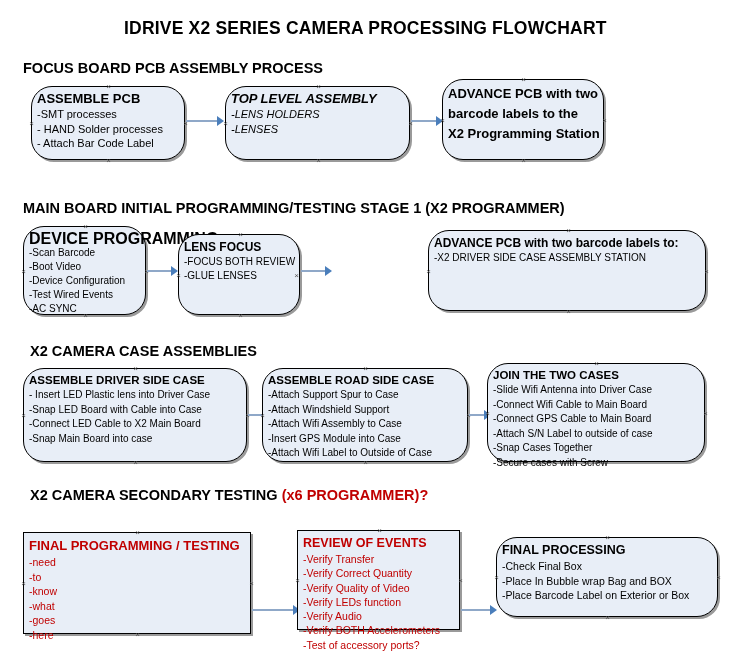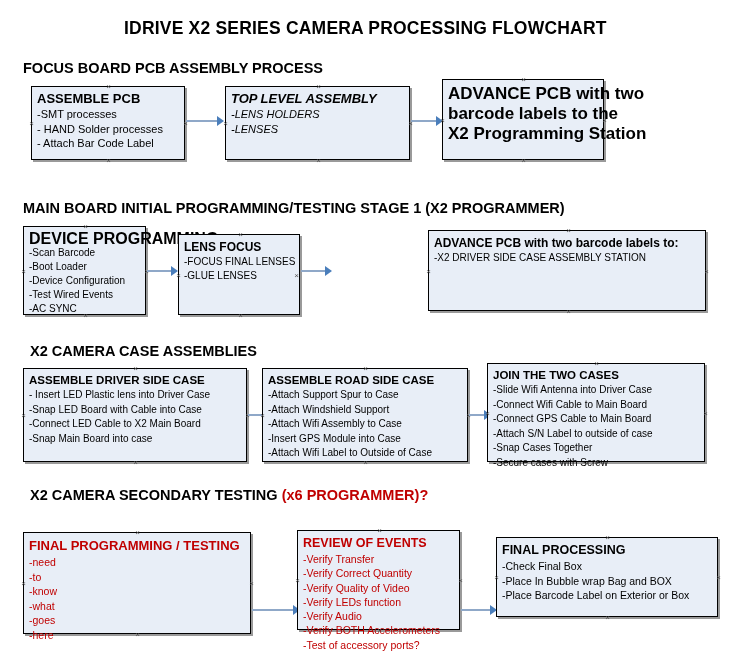--- a/index.html
+++ b/index.html
@@ -9,21 +9,21 @@
 
   .title{position:absolute;font-weight:bold;letter-spacing:.2px;white-space:nowrap;}
   .doc-title{font-size:17.5px;left:124px;top:18px;}
   .section-title{font-size:14.5px;font-weight:bold;white-space:nowrap;position:absolute;}
   .section-title .accent{color:#C00000;}
 
   .node{position:absolute;background:#E8EEF7;border:1px solid #000;box-sizing:border-box;}
   .node.shadow{box-shadow:2px 2px 0 0 #9a9a9a;}
   .node .hdr{font-weight:bold;display:block;white-space:nowrap;}
   .node .ln{display:block;white-space:nowrap;}
-  .node.blk{color:#000;}
+  .node.blk{color:#000;border-radius:21px;}
   .node.red .hdr,.node.red .ln{color:#C00000;}
 
   .n-body{position:absolute;left:5px;right:2px;top:4px;}
 
   
   .conn{position:absolute;height:2px;background:#8FA8C8;}
   .conn-head{position:absolute;width:0;height:0;
       border-top:5px solid transparent;border-bottom:5px solid transparent;
       border-left:7px solid #4A7EBB;}
 
@@ -68,57 +68,57 @@
     <span class="handle" style="left:-4px;top:33px;"></span>
     <span class="handle" style="left:89px;top:-4px;"></span>
     <span class="handle" style="left:89px;top:70px;"></span>
     <span class="handle" style="left:181px;top:33px;"></span>
   </div>
 
   <div class="conn" style="left:411px;top:120px;width:27px;"></div>
   <div class="conn-head" style="left:436px;top:116px;"></div>
 
   <div class="node blk shadow" style="left:442px;top:79px;width:162px;height:81px;">
-    <div class="n-body" style="font-size:17px;line-height:20px;font-weight:bold;">
+    <div class="n-body" style="font-size:13px;line-height:20px;font-weight:bold;">
       <span class="hdr">ADVANCE PCB with two</span>
       <span class="ln">barcode labels to the</span>
       <span class="ln"> X2 Programming Station</span>
     </div>
     <span class="handle" style="left:-4px;top:37px;"></span>
     <span class="handle" style="left:77px;top:-4px;"></span>
     <span class="handle" style="left:77px;top:77px;"></span>
     <span class="handle" style="left:158px;top:37px;"></span>
   </div>
 
   <div class="section-title" style="left:23px;top:200px;">
     <span>MAIN BOARD INITIAL PROGRAMMING/TESTING STAGE 1 (X2 PROGRAMMER)</span>
   </div>
 
   <div class="node blk shadow" style="left:23px;top:226px;width:123px;height:89px;">
     <div class="n-body" style="font-size:10px;line-height:14px;">
       <span class="hdr" style="font-size:16px;line-height:15px;">DEVICE PROGRAMMING</span>
       <span class="ln">-Scan Barcode</span>
-      <span class="ln">-Boot Loader</span>
+      <span class="ln">-Boot Video</span>
       <span class="ln">-Device Configuration</span>
       <span class="ln">-Test Wired Events</span>
       <span class="ln">-AC SYNC</span>
     </div>
     <span class="handle" style="left:-4px;top:41px;"></span>
     <span class="handle" style="left:58px;top:-4px;"></span>
     <span class="handle" style="left:58px;top:85px;"></span>
     <span class="handle" style="left:119px;top:41px;"></span>
   </div>
 
   <div class="conn" style="left:147px;top:270px;width:26px;"></div>
   <div class="conn-head" style="left:171px;top:266px;"></div>
 
   <div class="node blk shadow" style="left:178px;top:234px;width:122px;height:81px;">
     <div class="n-body" style="font-size:10px;line-height:14px;">
       <span class="hdr" style="font-size:12px;line-height:16px;">LENS FOCUS</span>
-      <span class="ln">-FOCUS FINAL LENSES</span>
+      <span class="ln">-FOCUS BOTH REVIEW</span>
       <span class="ln">-GLUE LENSES</span>
     </div>
     <span class="handle" style="left:-4px;top:37px;"></span>
     <span class="handle" style="left:58px;top:-4px;"></span>
     <span class="handle" style="left:58px;top:77px;"></span>
     <span class="handle" style="left:114px;top:37px;"></span>
   </div>
 
   <div class="conn" style="left:301px;top:270px;width:26px;"></div>
   <div class="conn-head" style="left:325px;top:266px;"></div>

